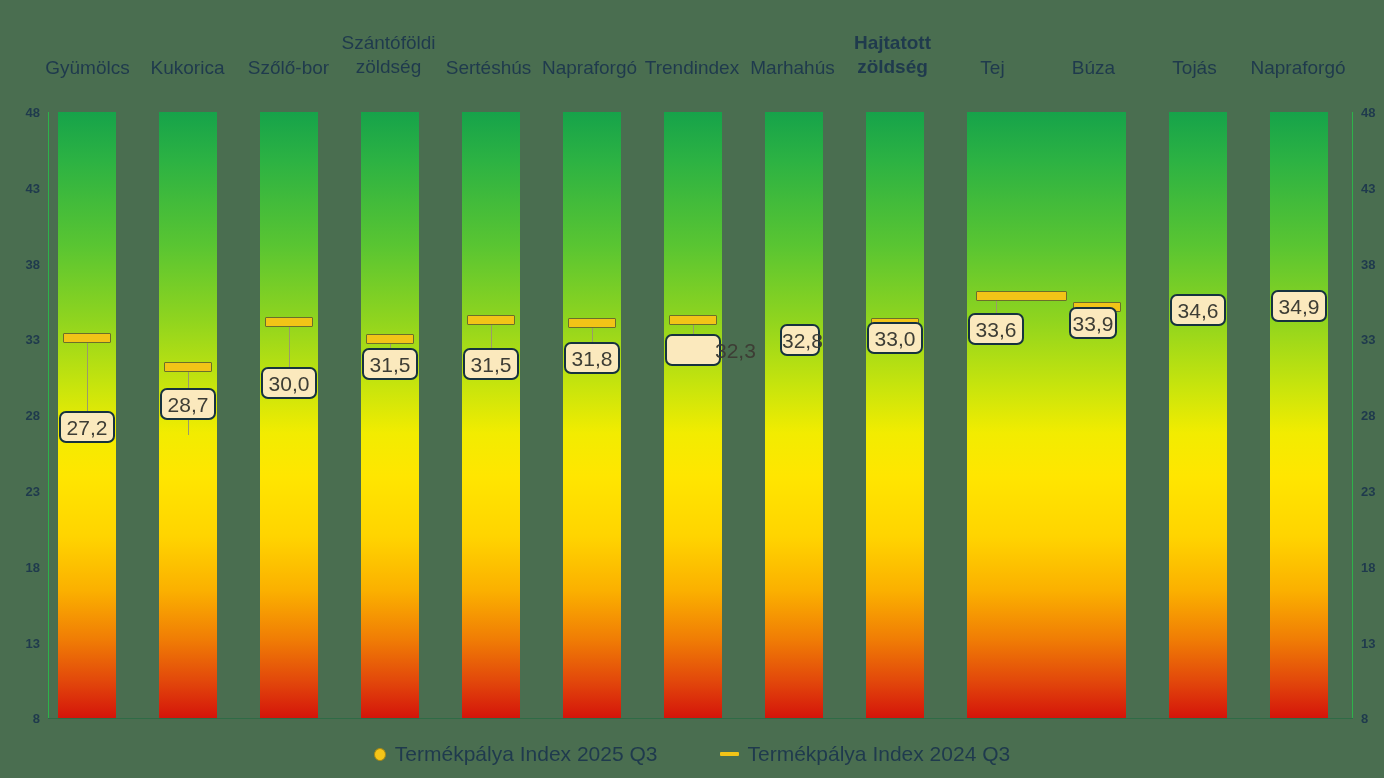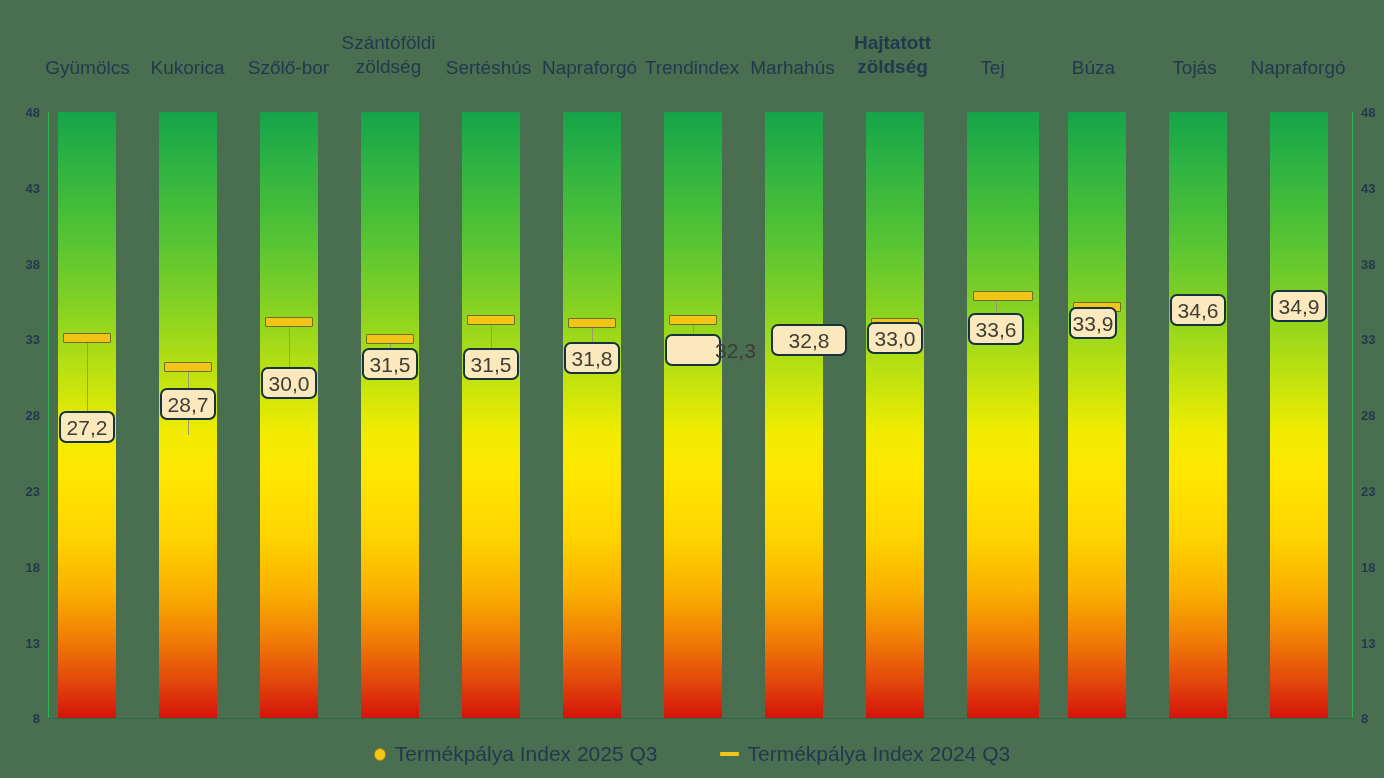--- a/index.html
+++ b/index.html
@@ -287,31 +287,31 @@
       <div class="bar"></div>
       <div class="marker24" style="top:203px;"></div>
       <div class="leader" style="left:29px; top:213px; height:11px;"></div>
       <div class="marker25" style="left:21px; top:230px;"></div>
       <div class="callout" style="left:1px; top:222px; width:56px;padding-left:48px;">32,3</div>
     </div>
 
     <div class="col" style="left:717px; width:58px;">
       <div class="bar"></div>
       <div class="marker25" style="left:21px; top:220px;"></div>
-      <div class="callout" style="left:6px; top:212px; width:76px;">32,8</div>
+      <div class="callout" style="left:15px; top:212px; width:40px;">32,8</div>
     </div>
 
     <div class="col" style="left:818px; width:58px;">
       <div class="bar"></div>
       <div class="marker24" style="top:206px;"></div>
       <div class="marker25" style="left:21px; top:218px;"></div>
       <div class="callout" style="left:1px; top:210px; width:56px;">33,0</div>
     </div>
 
-    <div class="col" style="left:919px; width:72px;">
+    <div class="col" style="left:919px; width:64px;padding-left:45px;">
       <div class="bar"></div>
       <div class="marker24" style="top:179px;"></div>
       <div class="leader" style="left:29px; top:189px; height:16px;"></div>
       <div class="marker25" style="left:21px; top:209px;"></div>
       <div class="callout" style="left:1px; top:201px; width:56px;">33,6</div>
     </div>
 
     <div class="col" style="left:1020px; width:58px;">
       <div class="bar"></div>
       <div class="marker24" style="top:190px;"></div>

